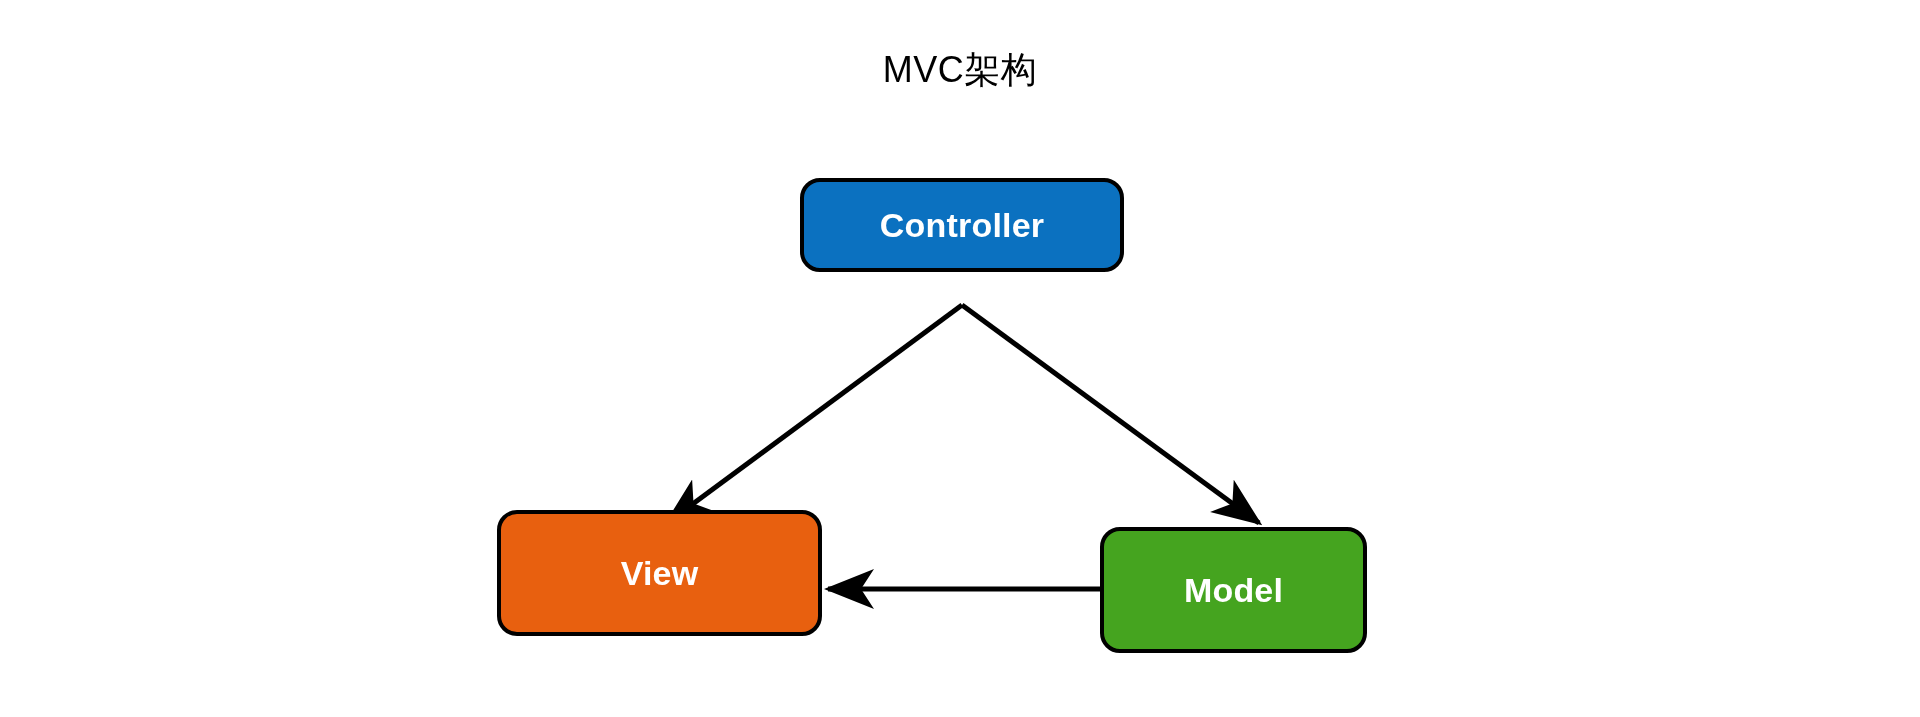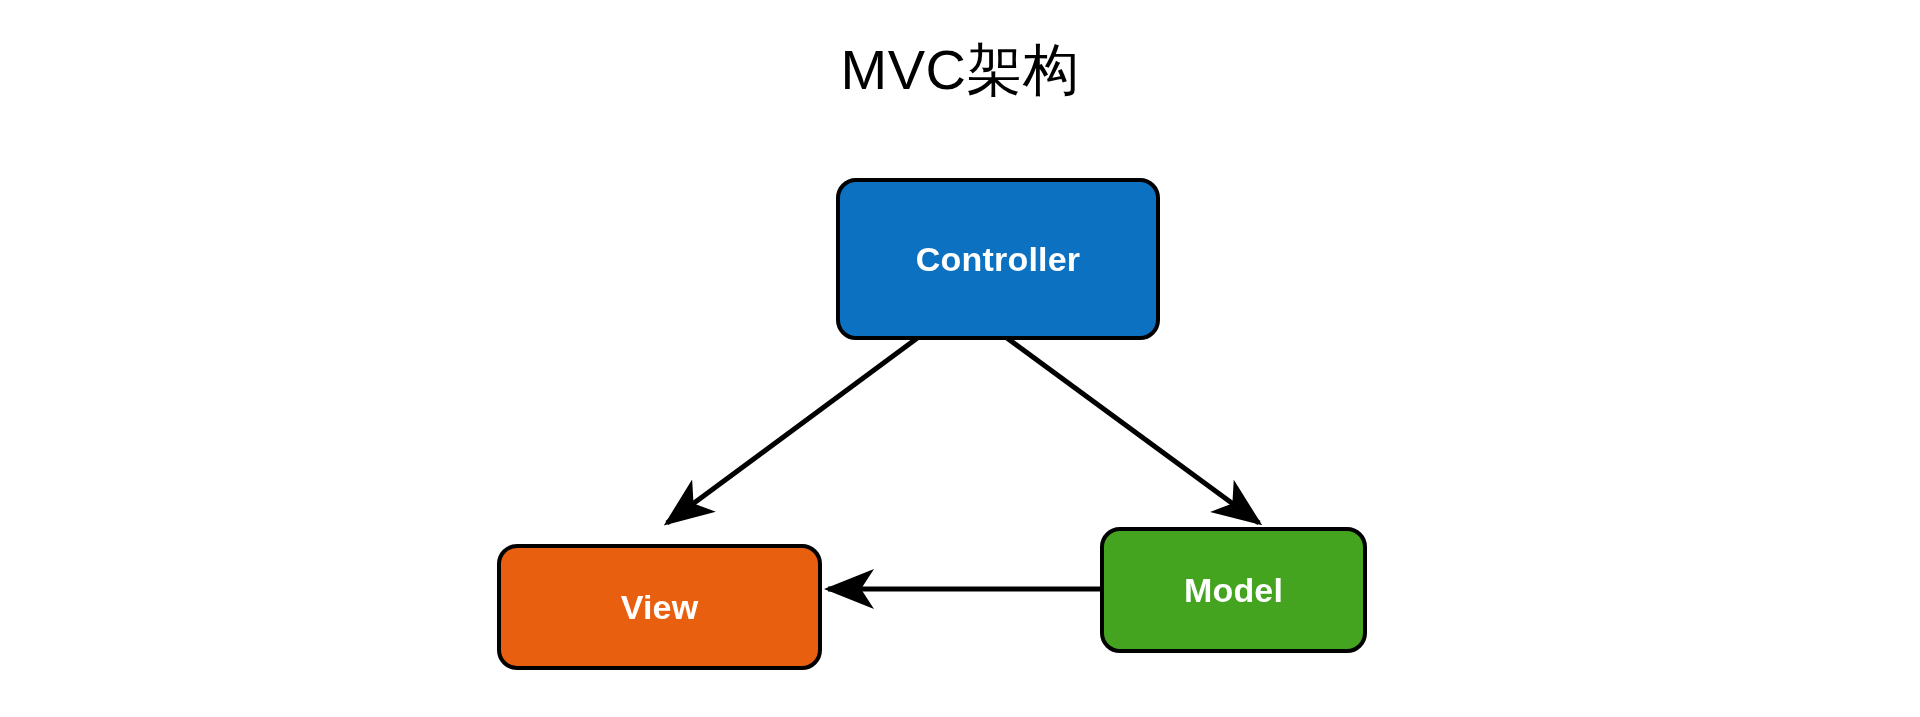--- a/index.html
+++ b/index.html
@@ -21,21 +21,21 @@
     height: 717px;
     background: #ffffff;
   }
 
   #diagram-title {
     position: absolute;
     left: 0;
     top: 38px;
     width: 1920px;
     text-align: center;
-    font-size: 56px;
+    font-size: 36px;
     line-height: 64px;
     font-weight: 400;
     color: #000000;
     letter-spacing: 0.5px;
     white-space: nowrap;
   }
 
   
   #edge-layer {
     position: absolute;
@@ -58,29 +58,29 @@
   .node-label {
     font-size: 34px;
     font-weight: 700;
     color: #ffffff;
     letter-spacing: 0.2px;
     white-space: nowrap;
     user-select: none;
   }
 
   #node-controller {
-    left: 836px;
+    left: 800px;
     top: 178px;
     width: 324px;
-    height: 162px;
+    height: 94px;
   }
 
   #node-view {
     left: 497px;
-    top: 544px;
+    top: 510px;
     width: 325px;
     height: 126px;
   }
 
   #node-model {
     left: 1100px;
     top: 527px;
     width: 267px;
     height: 126px;
   }

